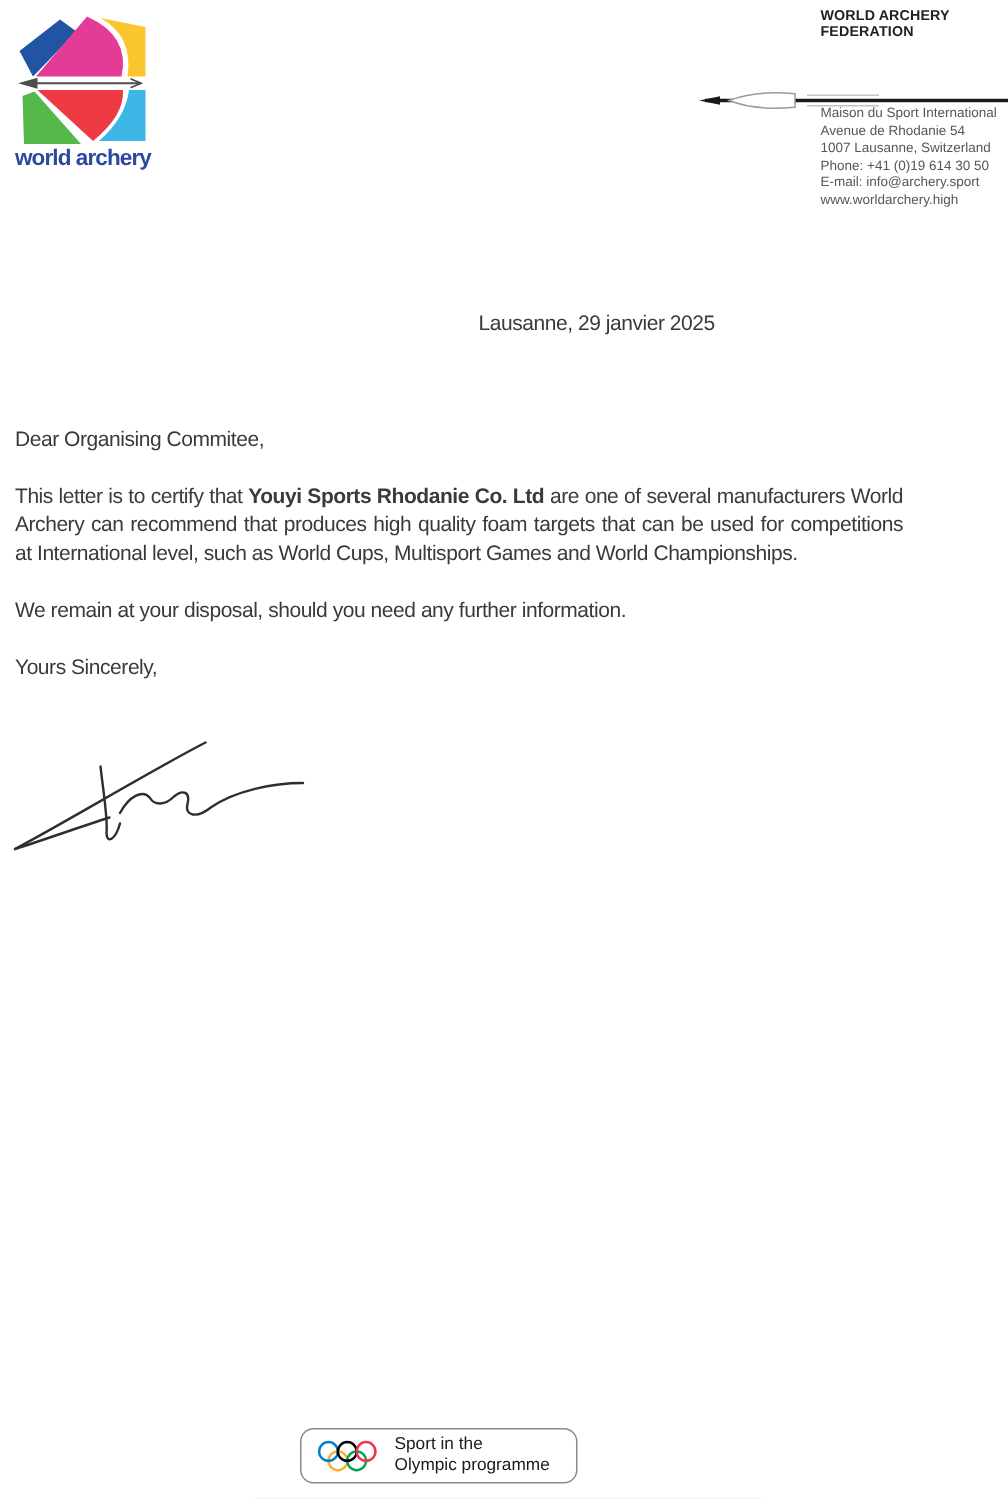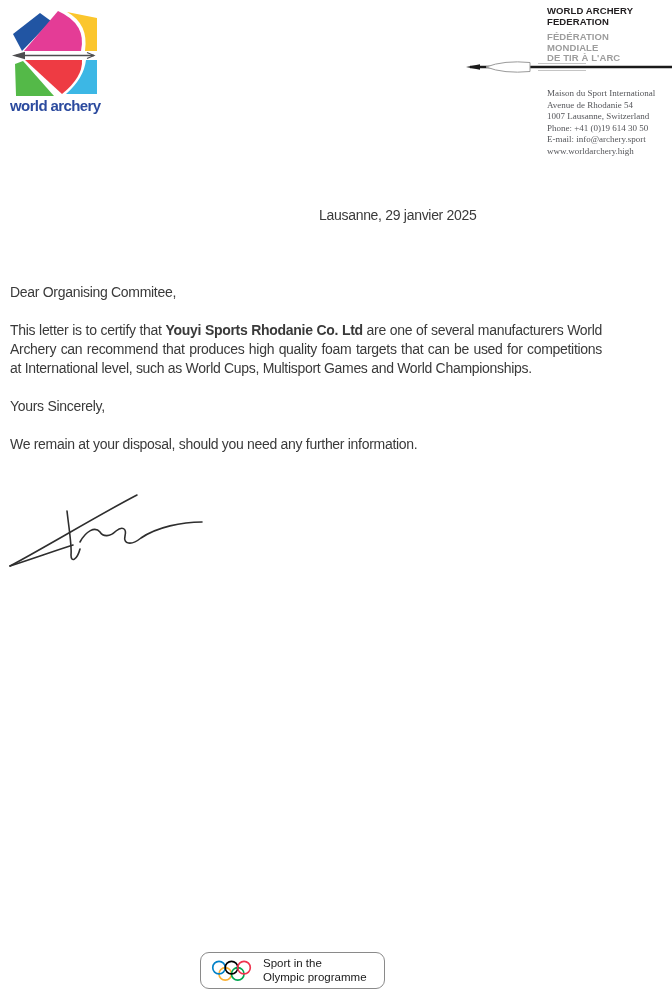--- a/index.html
+++ b/index.html
@@ -28,21 +28,21 @@
   .fed-en div {
     font-size: 9.5px; font-weight: bold; line-height: 10.5px;
     color: #232022; letter-spacing: 0.1px;
   }
   .fed-fr { margin-top: 5px; }
   .fed-fr div {
     font-size: 9.5px; font-weight: bold; line-height: 10.5px;
     color: #9d9d9d; letter-spacing: 0.1px;
   }
   .arrow-graphic { position: absolute; left: 466px; top: 59px; width: 206px; height: 16px; }
-  .address-block { position: absolute; left: 547px; top: 88px; font-family: Liberation Serif, serif; }
+  .address-block { position: absolute; left: 547px; top: 70px; }
   .address-block div { font-size: 9px; line-height: 11.6px; color: #55565a; }
   
   .date-line { position: absolute; left: 319px; top: 206px; font-size: 14px; line-height: 19px; letter-spacing: -0.3px; }
   .letter-body {
     position: absolute; left: 10px; top: 283px; width: 592px;
     font-size: 14px; line-height: 19px; letter-spacing: -0.3px;
   }
   .letter-body p { margin: 0; }
   .letter-body p + p { margin-top: 19px; }
   .main-para { text-align: justify; }
@@ -77,25 +77,20 @@
       <path d="M77,44.5 L84,47.5 L77,50.5" fill="none" stroke-width="1.2" stroke="#4d4d4f"></path>
     </svg>
     <div class="logo-wordmark">world archery</div>
   </div>
 
   <div class="fed-names">
     <div class="fed-en">
       <div>WORLD ARCHERY</div>
       <div>FEDERATION</div>
     </div>
-    <div class="fed-fr">
-      <div>FÉDÉRATION</div>
-      <div>MONDIALE</div>
-      <div>DE TIR À L'ARC</div>
-    </div>
   </div>
 
   <svg class="arrow-graphic" viewBox="0 0 206 16" xmlns="http://www.w3.org/2000/svg">
     <line x1="72" y1="4.5" x2="120" y2="4.5" stroke="#c4c4c4" stroke-width="1"></line>
     <line x1="72" y1="11.5" x2="120" y2="11.5" stroke="#c4c4c4" stroke-width="1"></line>
     <line x1="4" y1="8" x2="206" y2="8" stroke="#1a1a1a" stroke-width="2.4"></line>
     <polygon points="0,8 14,5.2 14,10.8" fill="#1a1a1a"></polygon>
     <path d="M20,8 Q38,1 64,3.5 L64,12.5 Q38,15 20,8 Z" fill="#ffffff" stroke="#9a9a9a" stroke-width="1"></path>
   </svg>
 
@@ -106,22 +101,22 @@
     <div>Phone: +41 (0)19 614 30 50</div>
     <div>E-mail: info@archery.sport</div>
     <div>www.worldarchery.high</div>
   </div>
 
   <div class="date-line">Lausanne, 29 janvier 2025</div>
 
   <div class="letter-body">
     <p>Dear Organising Commitee,</p>
     <p class="main-para"><span>This letter is to certify that </span><b>Youyi Sports Rhodanie Co. Ltd</b><span> are one of several manufacturers World Archery can recommend that produces high quality foam targets that can be used for competitions at International level, such as World Cups, Multisport Games and World Championships.</span></p>
+    <p>We remain at your disposal, should you need any further information.</p>
     <p>Yours Sincerely,</p>
-    <p>We remain at your disposal, should you need any further information.</p>
   </div>
 
   <svg class="signature-svg" viewBox="0 0 200 84" xmlns="http://www.w3.org/2000/svg" fill="none" stroke="#2e2e2e" stroke-width="1.6" stroke-linecap="round">
     <path d="M4,80 C38,62 96,27 131,9"></path>
     <path d="M4,80 C26,73 48,65 67,59"></path>
     <path d="M61,25 C63,43 66,60 65,69 C65,77 71,74 74,63"></path>
     <path d="M74,56 C80,45 89,40 94,46 C97,51 104,51 110,45 C116,40 121,42 119,50 C117,58 125,60 135,52 C151,41 176,36 196,36"></path>
   </svg>
 
 

